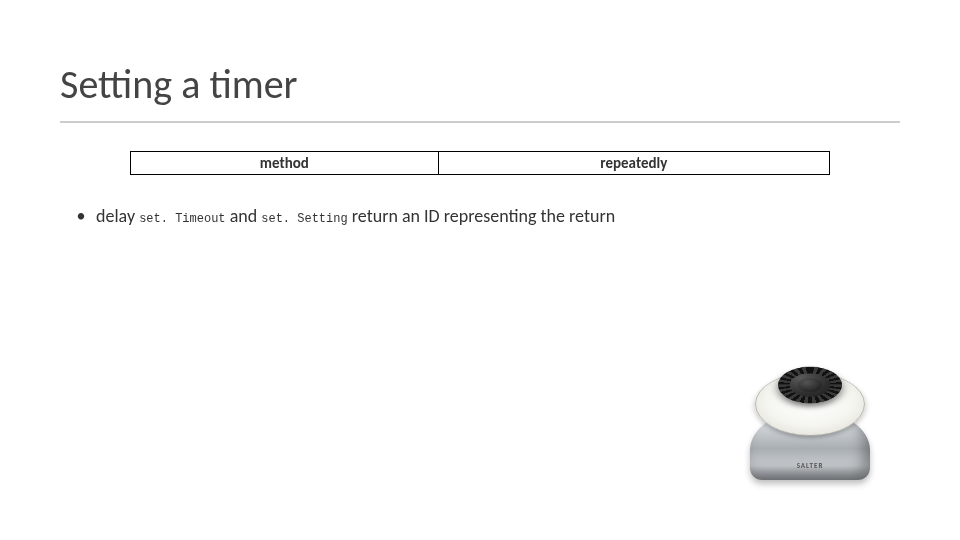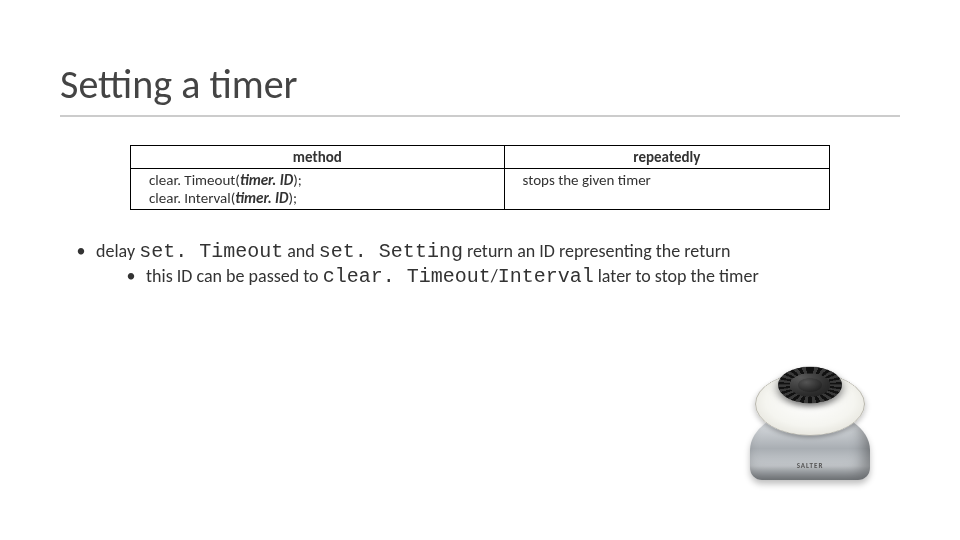--- a/index.html
+++ b/index.html
@@ -13,35 +13,35 @@
     overflow: hidden;
   }
   .slide {
     padding: 60px 60px 0 60px;
   }
   .title {
     font-size: 40px;
     font-weight: 300;
     color: #444;
     border-bottom: 2px solid #ccc;
-    padding-bottom: 6px;
+    padding-bottom: 12px;
     margin-bottom: 28px;
   }
   .tbl-wrap {
     padding: 0 70px;
     margin-bottom: 30px;
   }
   table {
     border-collapse: collapse;
     width: 100%;
     font-size: 15px;
   }
   th, td {
     border: 1px solid #000;
-    padding: 2px 18px;
+    padding: 2px 8px;
     text-align: left;
     vertical-align: top;
   }
   th {
     font-weight: 700;
     text-align: center;
     font-size: 15px;
   }
   td.method {
     white-space: nowrap;
@@ -57,21 +57,21 @@
     margin-bottom: 2px;
   }
   .bullets .dot {
     display: inline-block;
     width: 22px;
     text-align: center;
   }
   .sub {
     padding-left: 50px;
   }
-  .mono { font-family: "Courier New", monospace; font-size: 20px; }
+  .mono { font-family: "Courier New", monospace; font-size: 12px; }
 
   
   .timer {
     position: absolute;
     right: 85px;
     bottom: 60px;
     width: 130px;
     height: 135px;
   }
   .base {
@@ -153,41 +153,28 @@
 
   <div class="tbl-wrap">
     <table>
       <thead>
         <tr>
           <th>method</th>
           <th>repeatedly</th>
         </tr>
       </thead>
       <tbody>
-        <tr>
-          <td class="method">
-            <span>clear. Timeout(</span><span class="i">timer. ID</span><span>);</span><br>
-            <span>clear. Interval(</span><span class="i">timer. ID</span><span>);</span>
-          </td>
-          <td>
-            <span>stops the given timer</span>
-          </td>
-        </tr>
       </tbody>
     </table>
   </div>
 
   <div class="bullets">
     <div class="line">
       <span class="dot">•</span>
       <span>delay </span><span class="mono">set. Timeout</span><span> and </span><span class="mono">set. Setting</span><span> return an ID representing the return</span>
-    </div>
-    <div class="line sub">
-      <span class="dot">•</span>
-      <span>this ID can be passed to </span><span class="mono">clear. Timeout</span><span>/</span><span class="mono">Interval</span><span> later to stop the timer</span>
     </div>
   </div>
 </div>
 
 <div class="timer">
   <div class="base"></div>
   <div class="disc"></div>
   <div class="dial"></div>
   <div class="brand">SALTER</div>
 </div>

